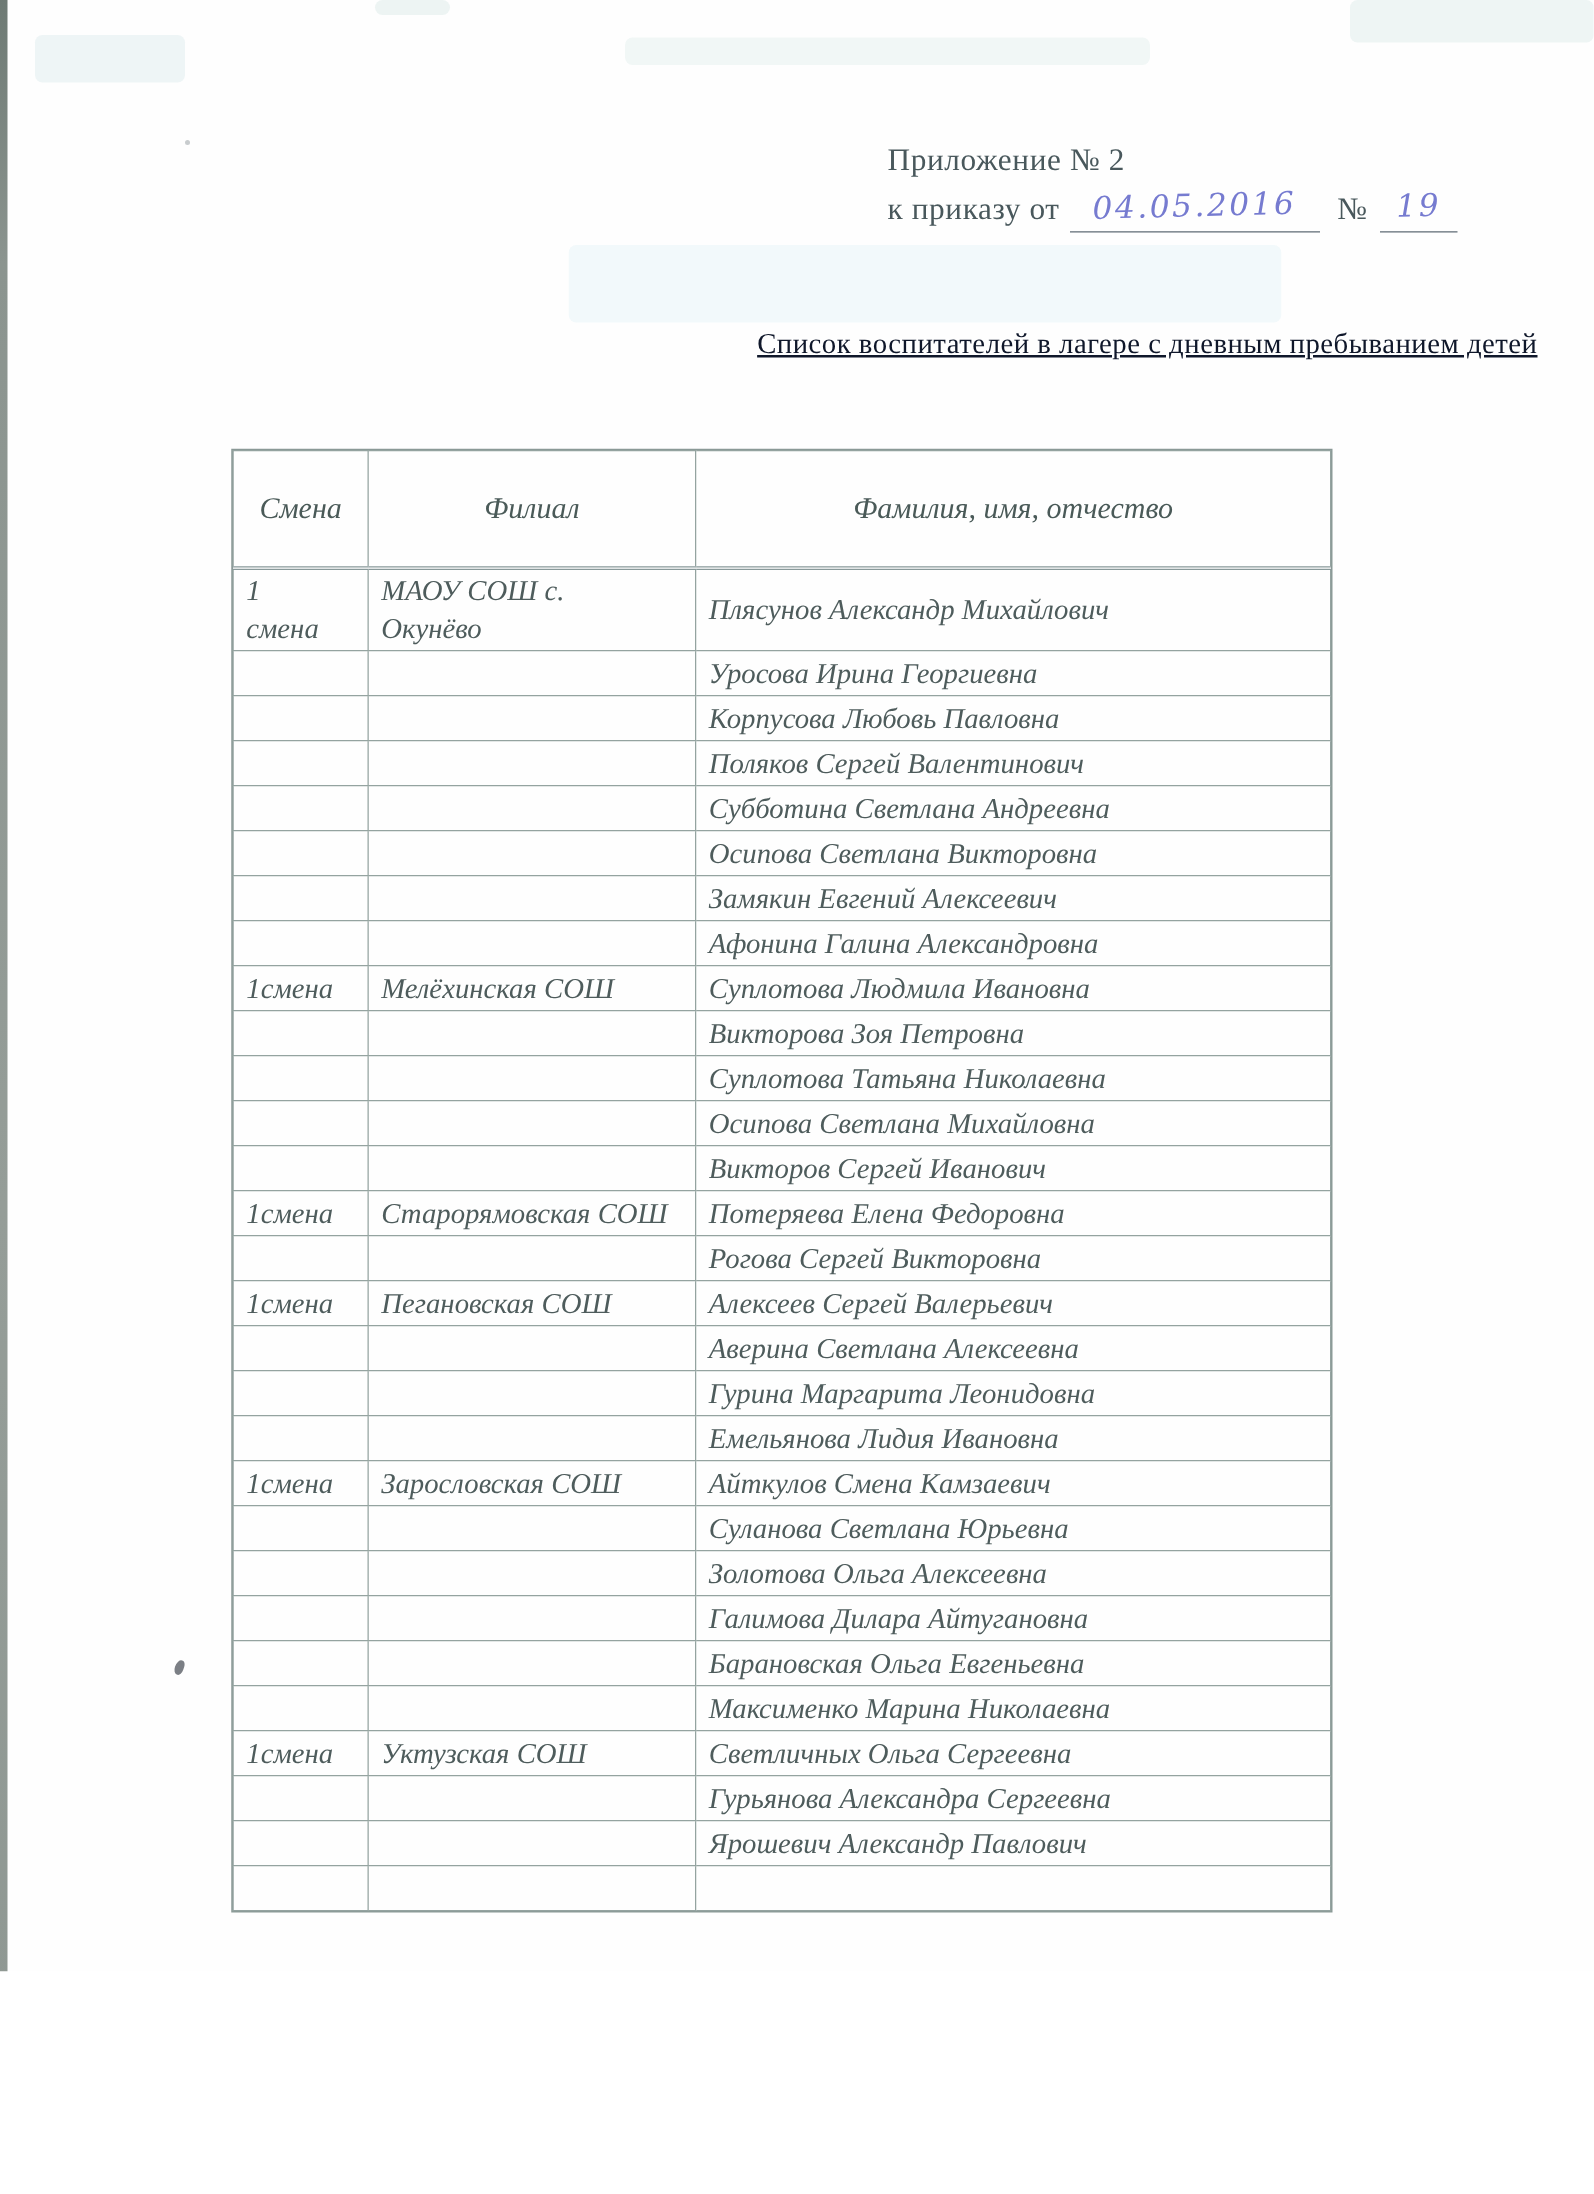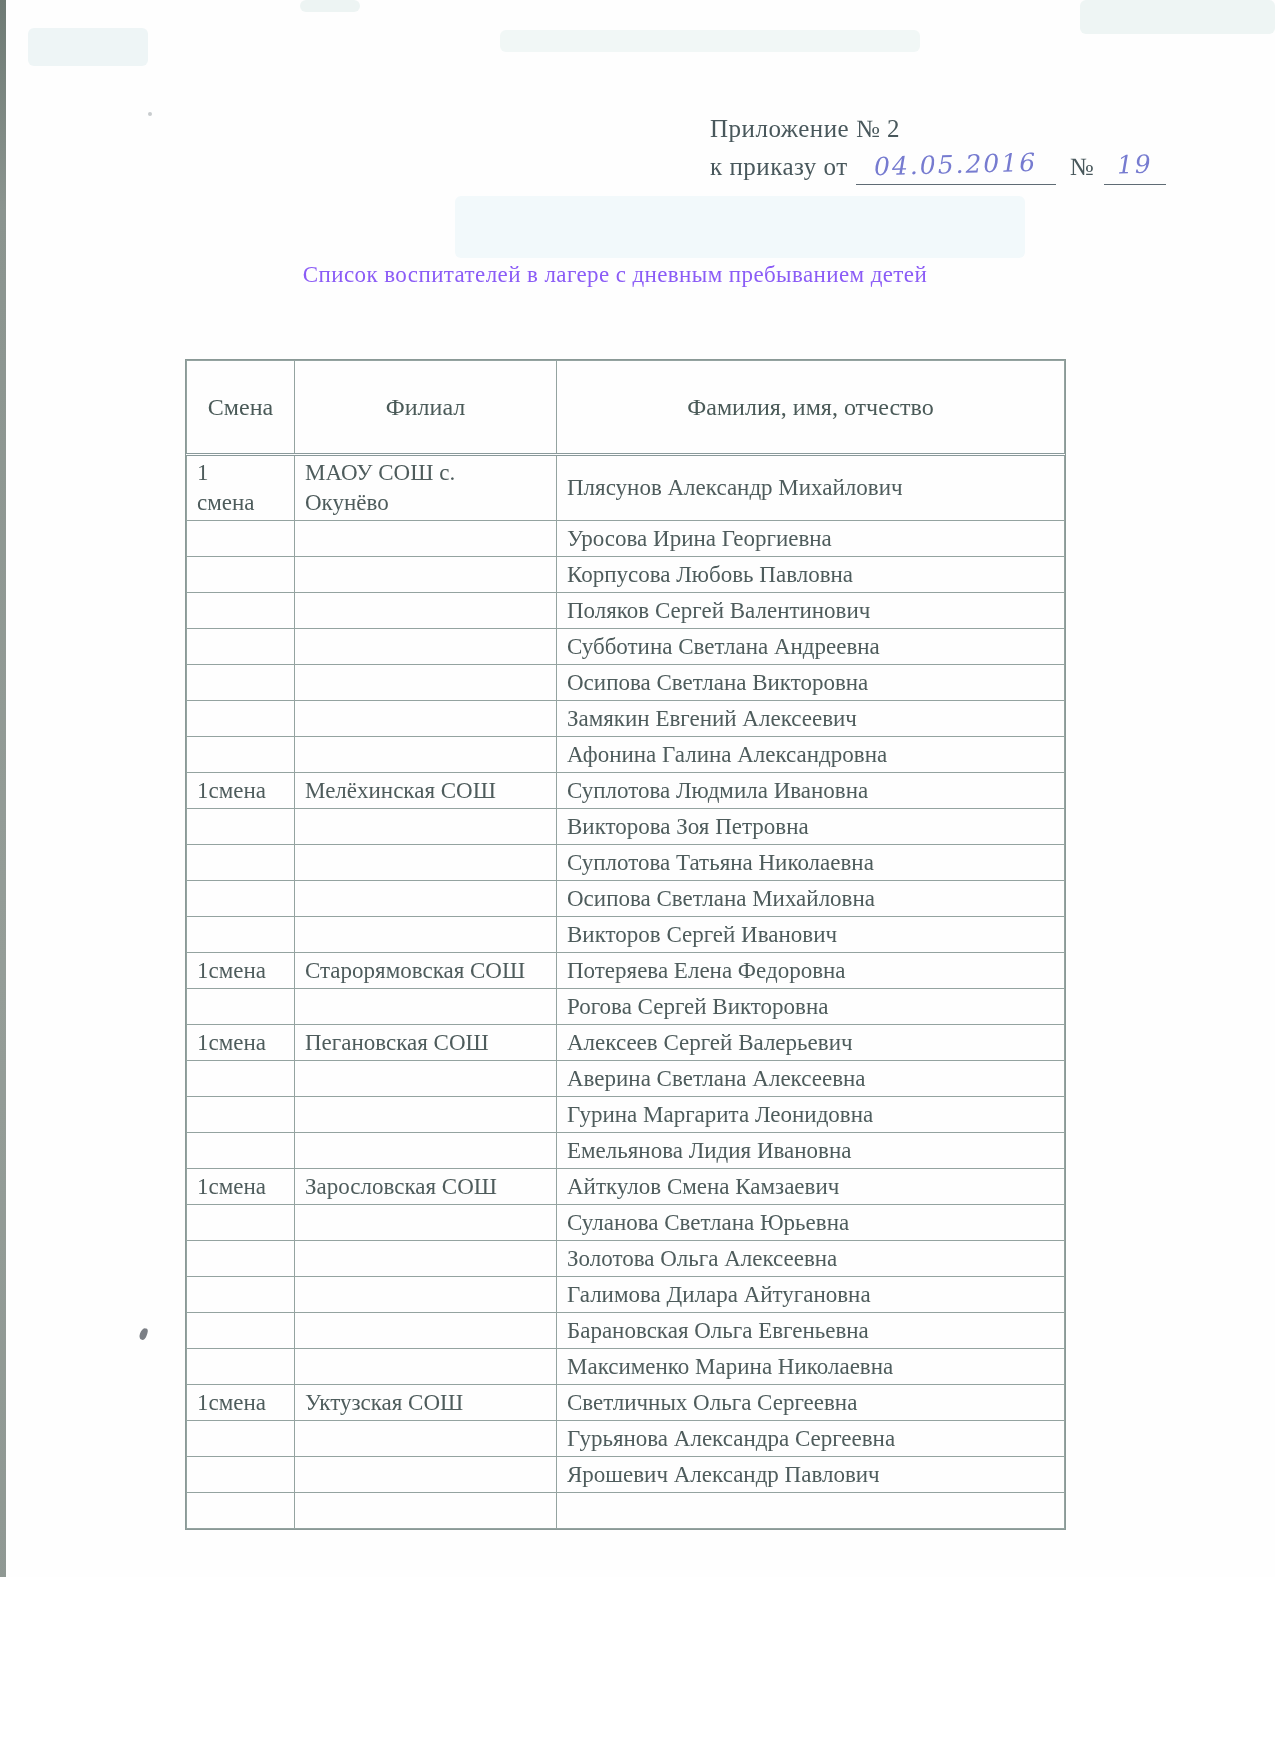--- a/index.html
+++ b/index.html
@@ -56,23 +56,24 @@
     letter-spacing:2px;
     position:relative;top:-2px;
     display:inline-block;
     transform:rotate(-1.5deg);
   }
   .no-sign{margin-left:14px;}
 
   
   .doc-title{
     position:absolute;left:0;top:262px;width:1230px;
-    text-align:center;
-    font-size:23px;color:#8b5cf6;
+    text-align:right;
+    font-size:23px;color:#0f172a;
     letter-spacing:.4px;
+    text-decoration:underline;
   }
 
   
   .roster{
     position:absolute;left:186px;top:360px;
     border-collapse:collapse;
     table-layout:fixed;
     width:878px;
     font-size:23px;color:#4e5c5c;
   }
@@ -91,21 +92,21 @@
   }
   .roster thead th{
     height:92px;
     text-align:center;
     font-size:24px;
     color:#4a5a58;
     border-bottom:3px double #89999a;
     padding:0 4px;
   }
   .roster tbody td{height:31px;}
-  .roster{box-shadow:0 0 0 1px #8a9996;}
+  .roster{box-shadow:0 0 0 1px #8a9996;font-style:italic;}
 </style>
 </head>
 <body>
 
 <div class="page">
 
   <div class="scan-left-strip"></div>
   <div class="blob b1"></div>
   <div class="blob b2"></div>
   <div class="blob b3"></div>

